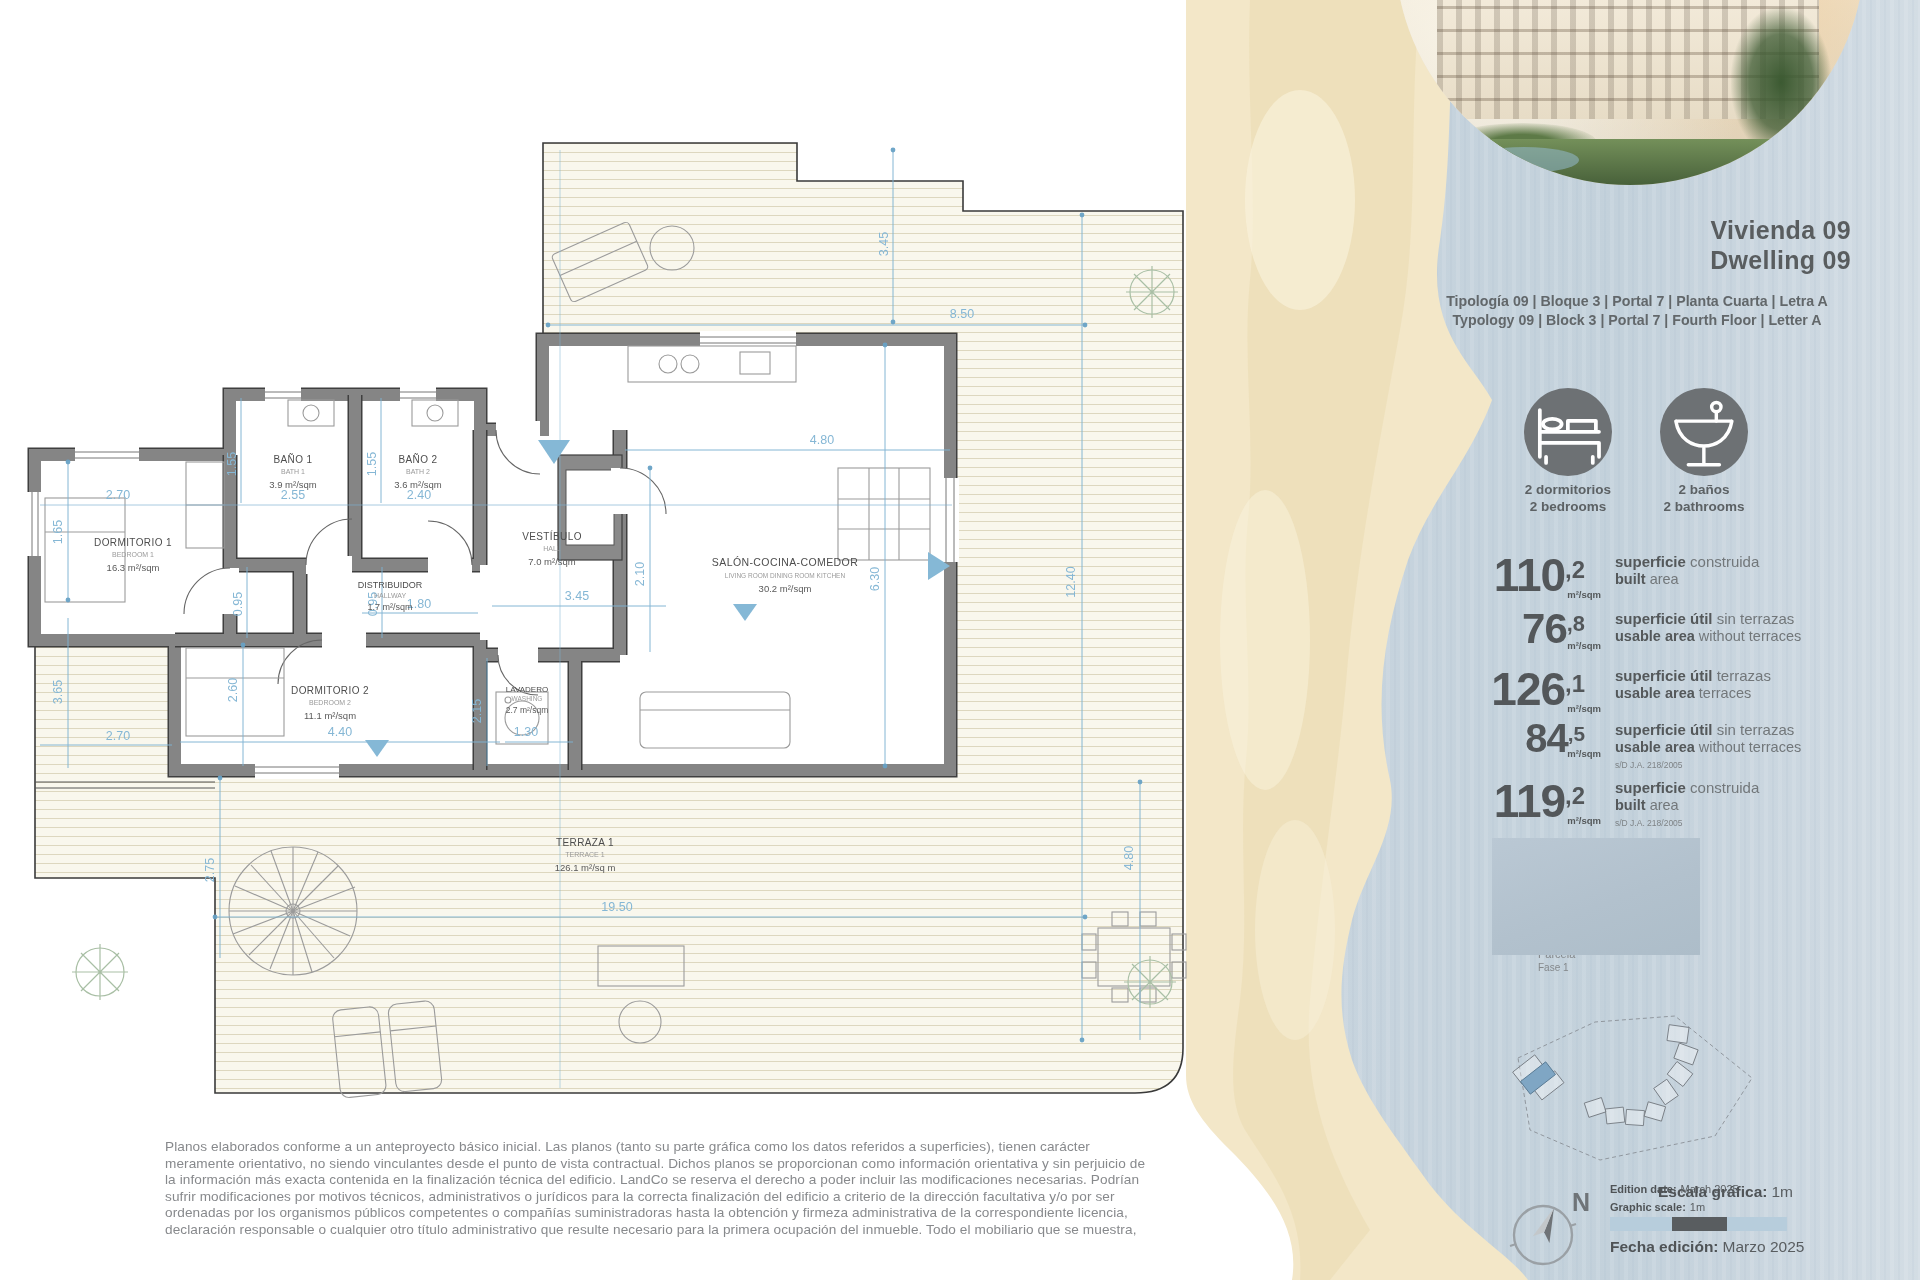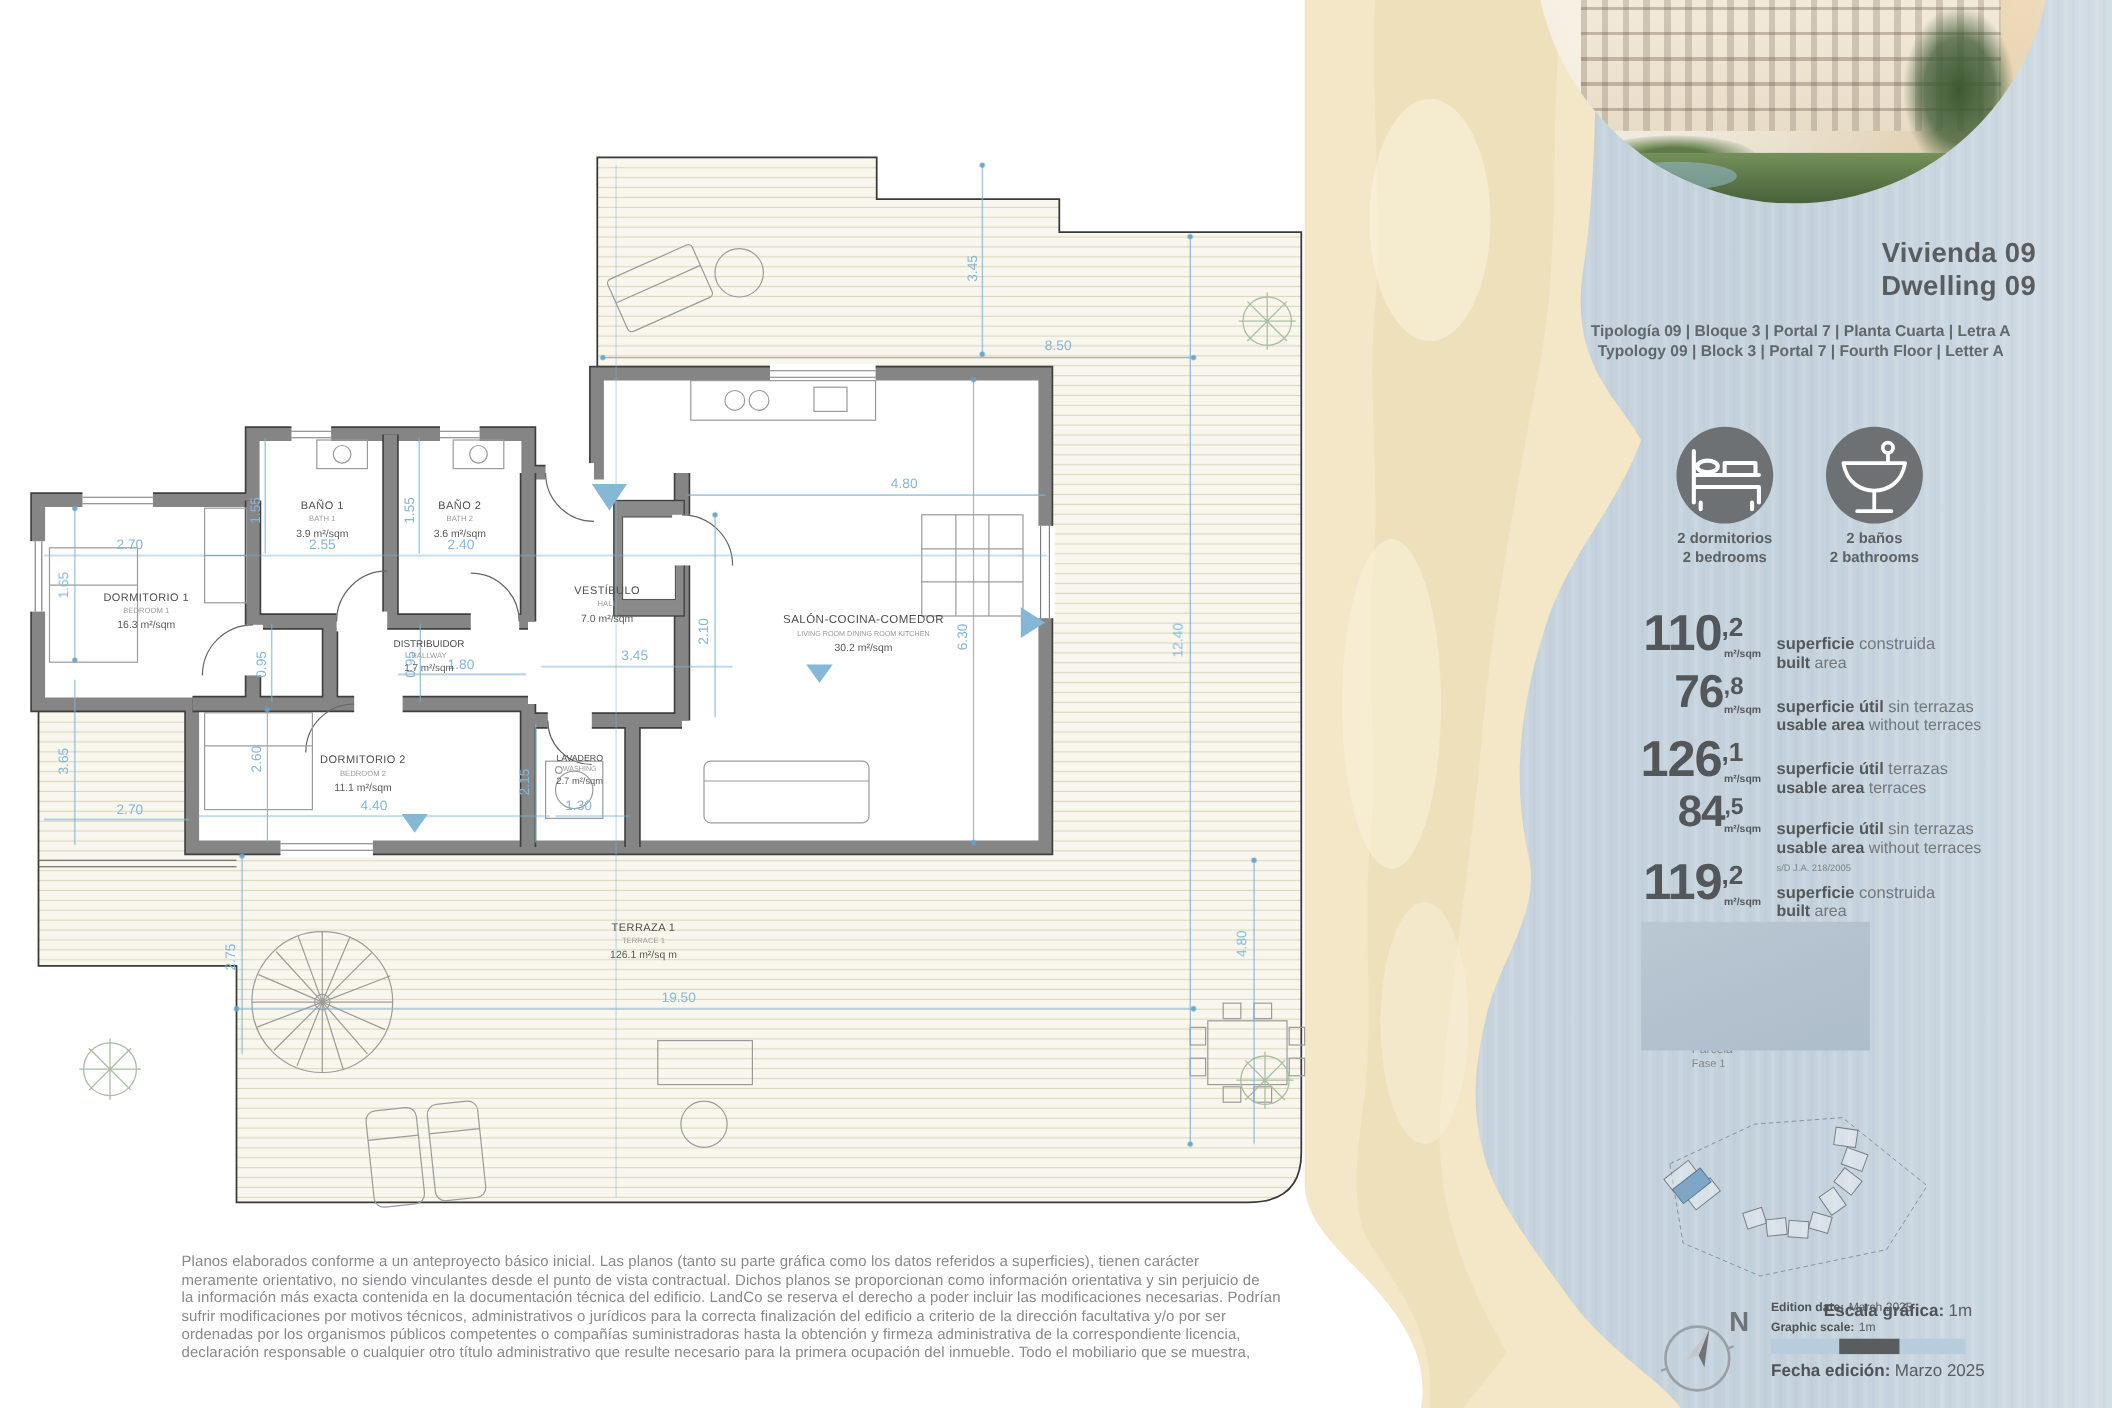--- a/index.html
+++ b/index.html
@@ -36,21 +36,21 @@
   .feat-label{position:absolute;top:482px;width:140px;text-align:center;
     font-size:13.5px;font-weight:bold;color:#5c6164;line-height:16.5px;}
 
   .stat-row{position:absolute;left:1400px;width:430px;height:56px;}
   .stat-num{position:absolute;right:245px;top:0;white-space:nowrap;font-weight:bold;color:#53575a;}
   .stat-num .int{letter-spacing:-1px;}
   .stat-num .dec{display:inline-block;font-size:52%;transform:translateY(-.55em);}
   .stat-num .unit{position:absolute;right:-16px;bottom:2px;font-size:9.5px;font-weight:bold;color:#54585a;letter-spacing:0;}
   .s46{font-size:46px;} .s42{font-size:42px;} .s40{font-size:40px;}
   .stat-label{position:absolute;left:215px;top:5px;line-height:17.5px;white-space:nowrap;}
-  .stat-label .l1{font-size:15px;margin-top:24px;} .stat-label .l2{font-size:14.5px;}
+  .stat-label .l1{font-size:15px;} .stat-label .l2{font-size:14.5px;}
   .stat-label b{color:#54585a;} .stat-label span.r{color:#72777a;font-weight:normal;}
   .stat-label .note{font-size:8.5px;color:#7e8386;margin-top:1px;}
 
   #site-rect{position:absolute;left:1492px;top:838px;width:208px;height:117px;z-index:2;
     background:linear-gradient(160deg,#bac8d4 0%,#b2c1cd 55%,#adbdc9 100%);}
   #site-text{position:absolute;left:1538px;top:948px;z-index:1;color:#84888b;line-height:13px;}
   #site-text .p1{font-size:11px;} #site-text .p2{font-size:10px;}
 
   .scale-es{position:absolute;left:1610px;top:1183px;font-size:15.5px;color:#54585a;white-space:nowrap;margin-left:48px;}
   .scale-en{position:absolute;left:1610px;top:1201px;font-size:11px;color:#65696c;white-space:nowrap;}
@@ -511,19 +511,19 @@
       <div class="sb1"></div>
       <div class="sb2"></div>
       <div class="sb3"></div>
     </div>
   <div class="fecha-es"><b>Fecha edición:</b><span>Marzo 2025</span></div>
   <div class="fecha-en"><b>Edition date:</b><span>March 2025</span></div>
 
   <div id="disclaimer">
     <div>Planos elaborados conforme a un anteproyecto básico inicial. Las planos (tanto su parte gráfica como los datos referidos a superficies), tienen carácter</div>
     <div>meramente orientativo, no siendo vinculantes desde el punto de vista contractual. Dichos planos se proporcionan como información orientativa y sin perjuicio de</div>
-    <div>la información más exacta contenida en la documentación técnica del edificio. LandCo se reserva el derecho a poder incluir las modificaciones necesarias. Podrían</div>
+    <div>la información más exacta contenida en la finalización técnica del edificio. LandCo se reserva el derecho a poder incluir las modificaciones necesarias. Podrían</div>
     <div>sufrir modificaciones por motivos técnicos, administrativos o jurídicos para la correcta finalización del edificio a criterio de la dirección facultativa y/o por ser</div>
     <div>ordenadas por los organismos públicos competentes o compañías suministradoras hasta la obtención y firmeza administrativa de la correspondiente licencia,</div>
     <div>declaración responsable o cualquier otro título administrativo que resulte necesario para la primera ocupación del inmueble. Todo el mobiliario que se muestra,</div>
   </div>
 
 </div>
 
 </body></html>

